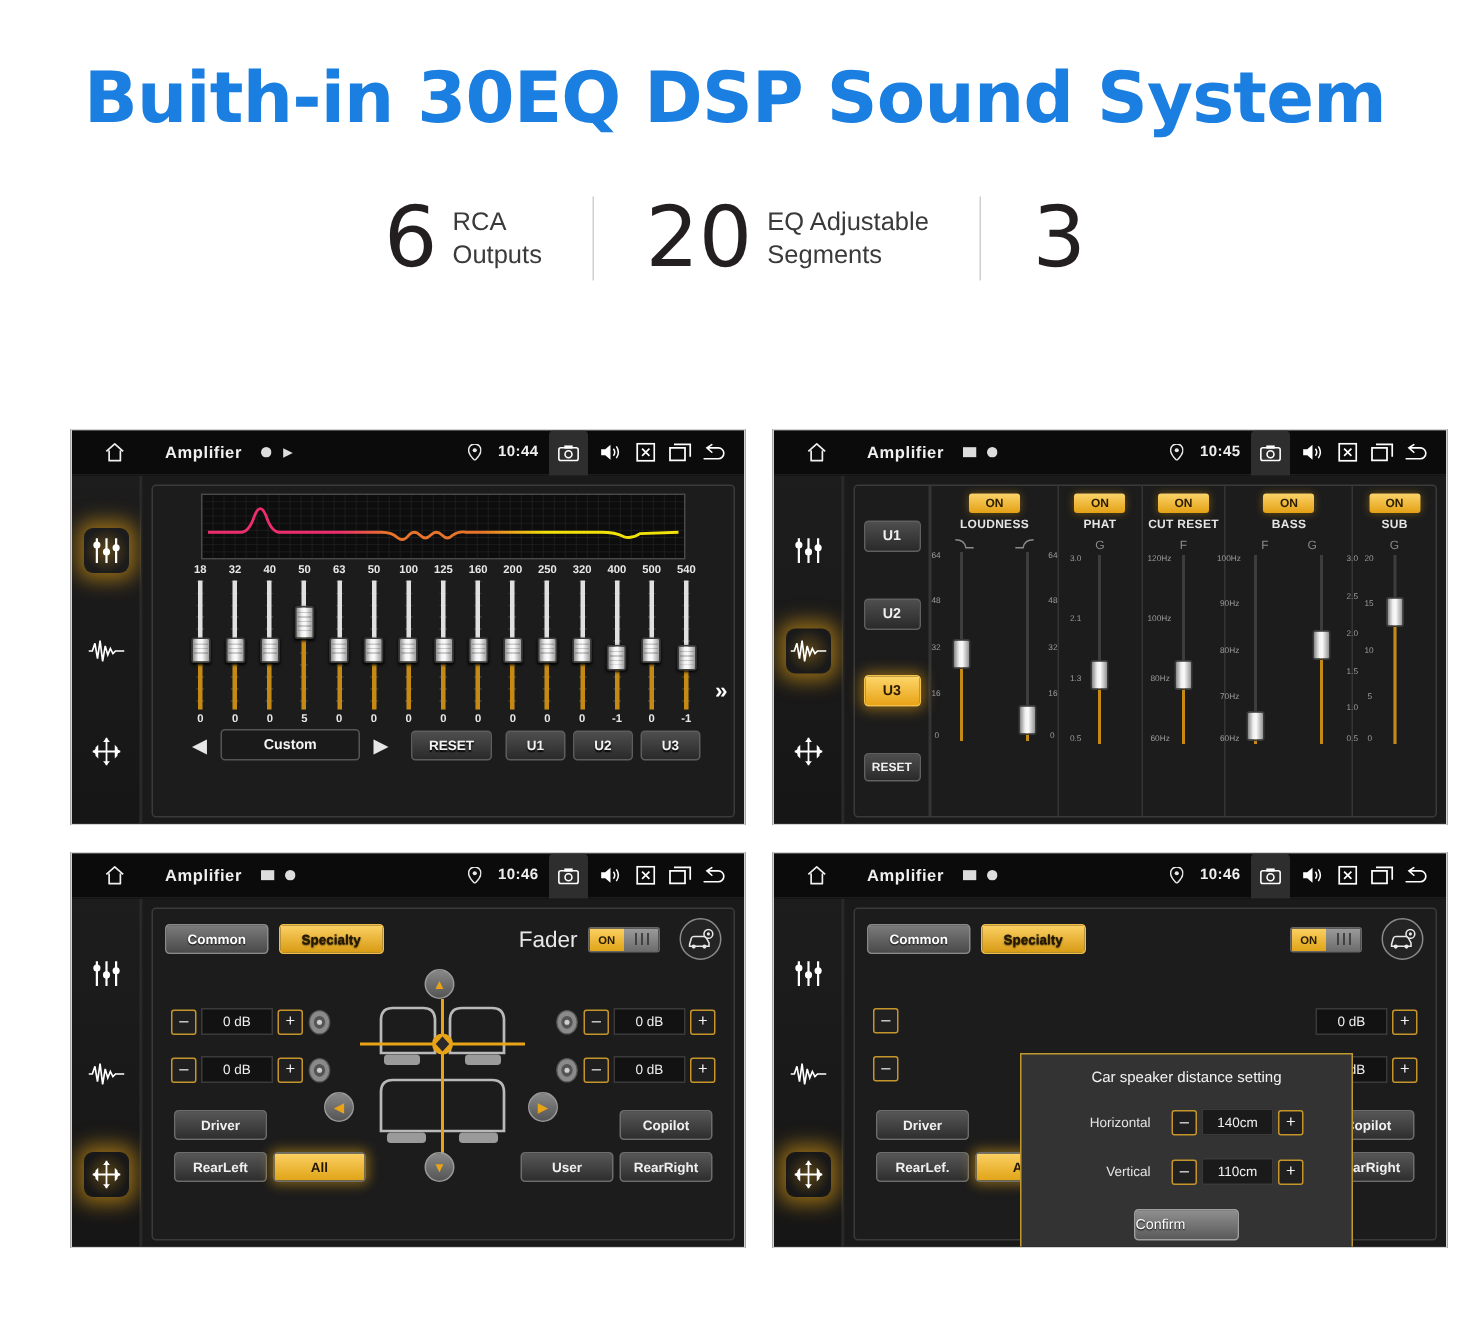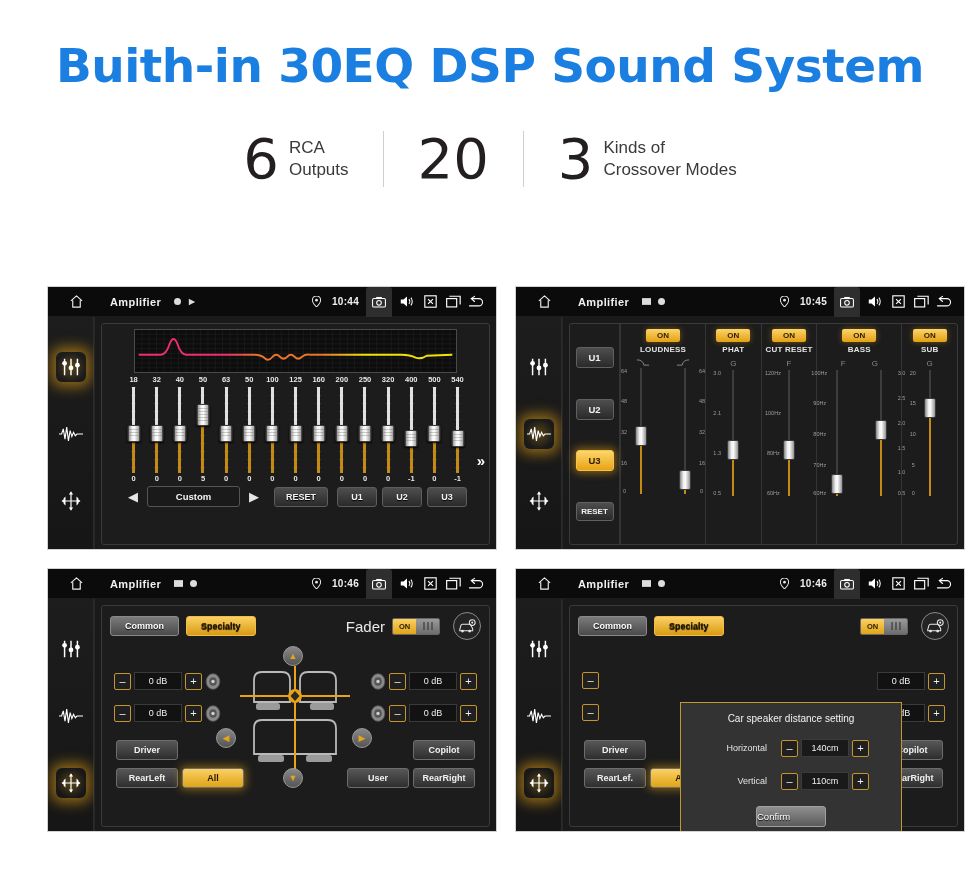--- a/index.html
+++ b/index.html
@@ -199,28 +199,28 @@
   <div class="stat">
     <div class="stat-num">6</div>
     <div class="stat-text">
       <div>RCA</div>
       <div>Outputs</div>
     </div>
   </div>
   <div class="stat-div"></div>
   <div class="stat">
     <div class="stat-num">20</div>
+    <div class="stat-text">
+      <div>EQ Adjustable</div>
+      <div>Segments</div>
+    </div>
   </div>
   <div class="stat-div"></div>
   <div class="stat">
     <div class="stat-num">3</div>
-    <div class="stat-text">
-      <div>Kinds of</div>
-      <div>Crossover Modes</div>
-    </div>
   </div>
 </div>
 
 <div class="panels">
 
   <div class="panel-row">
 
     <div class="device">
       <div class="statusbar">
         <div class="sb-home">

